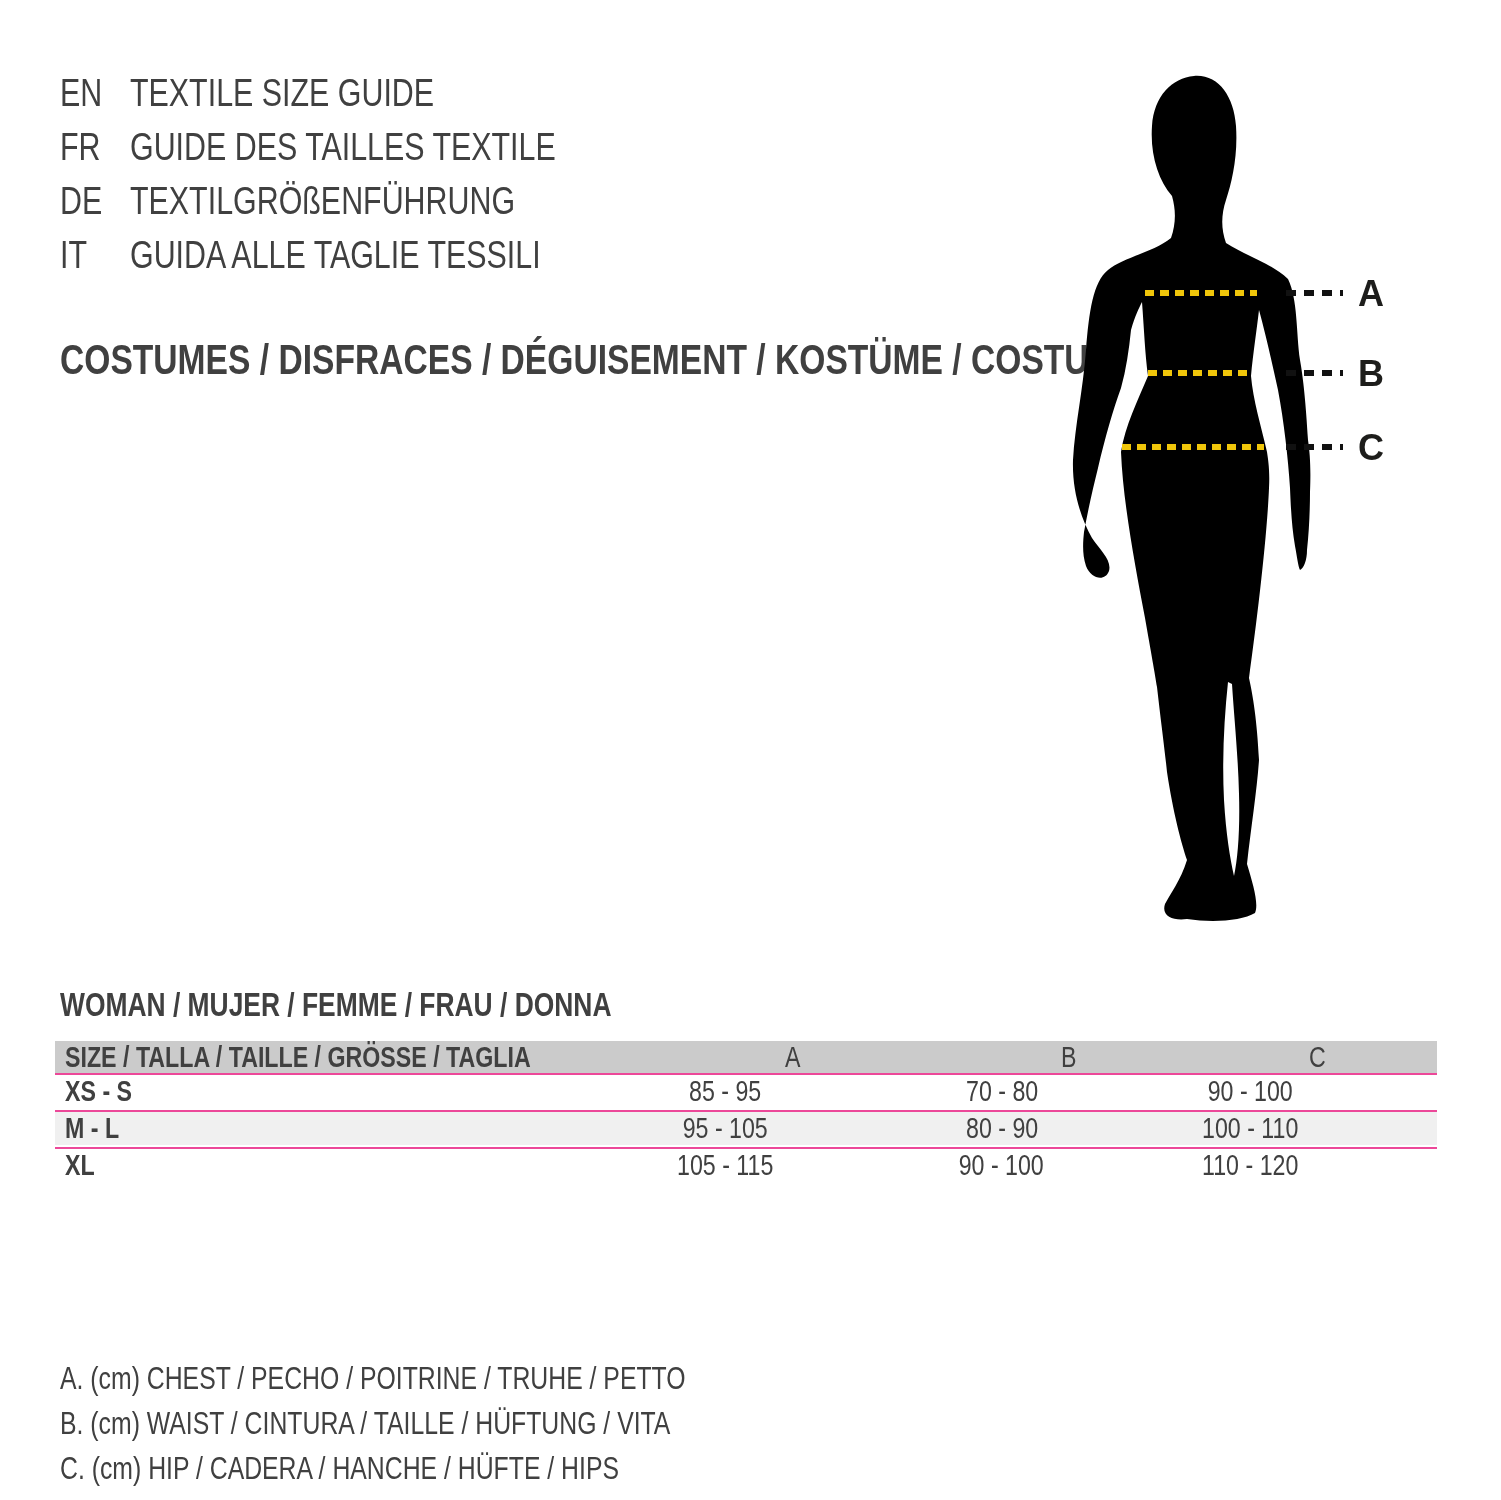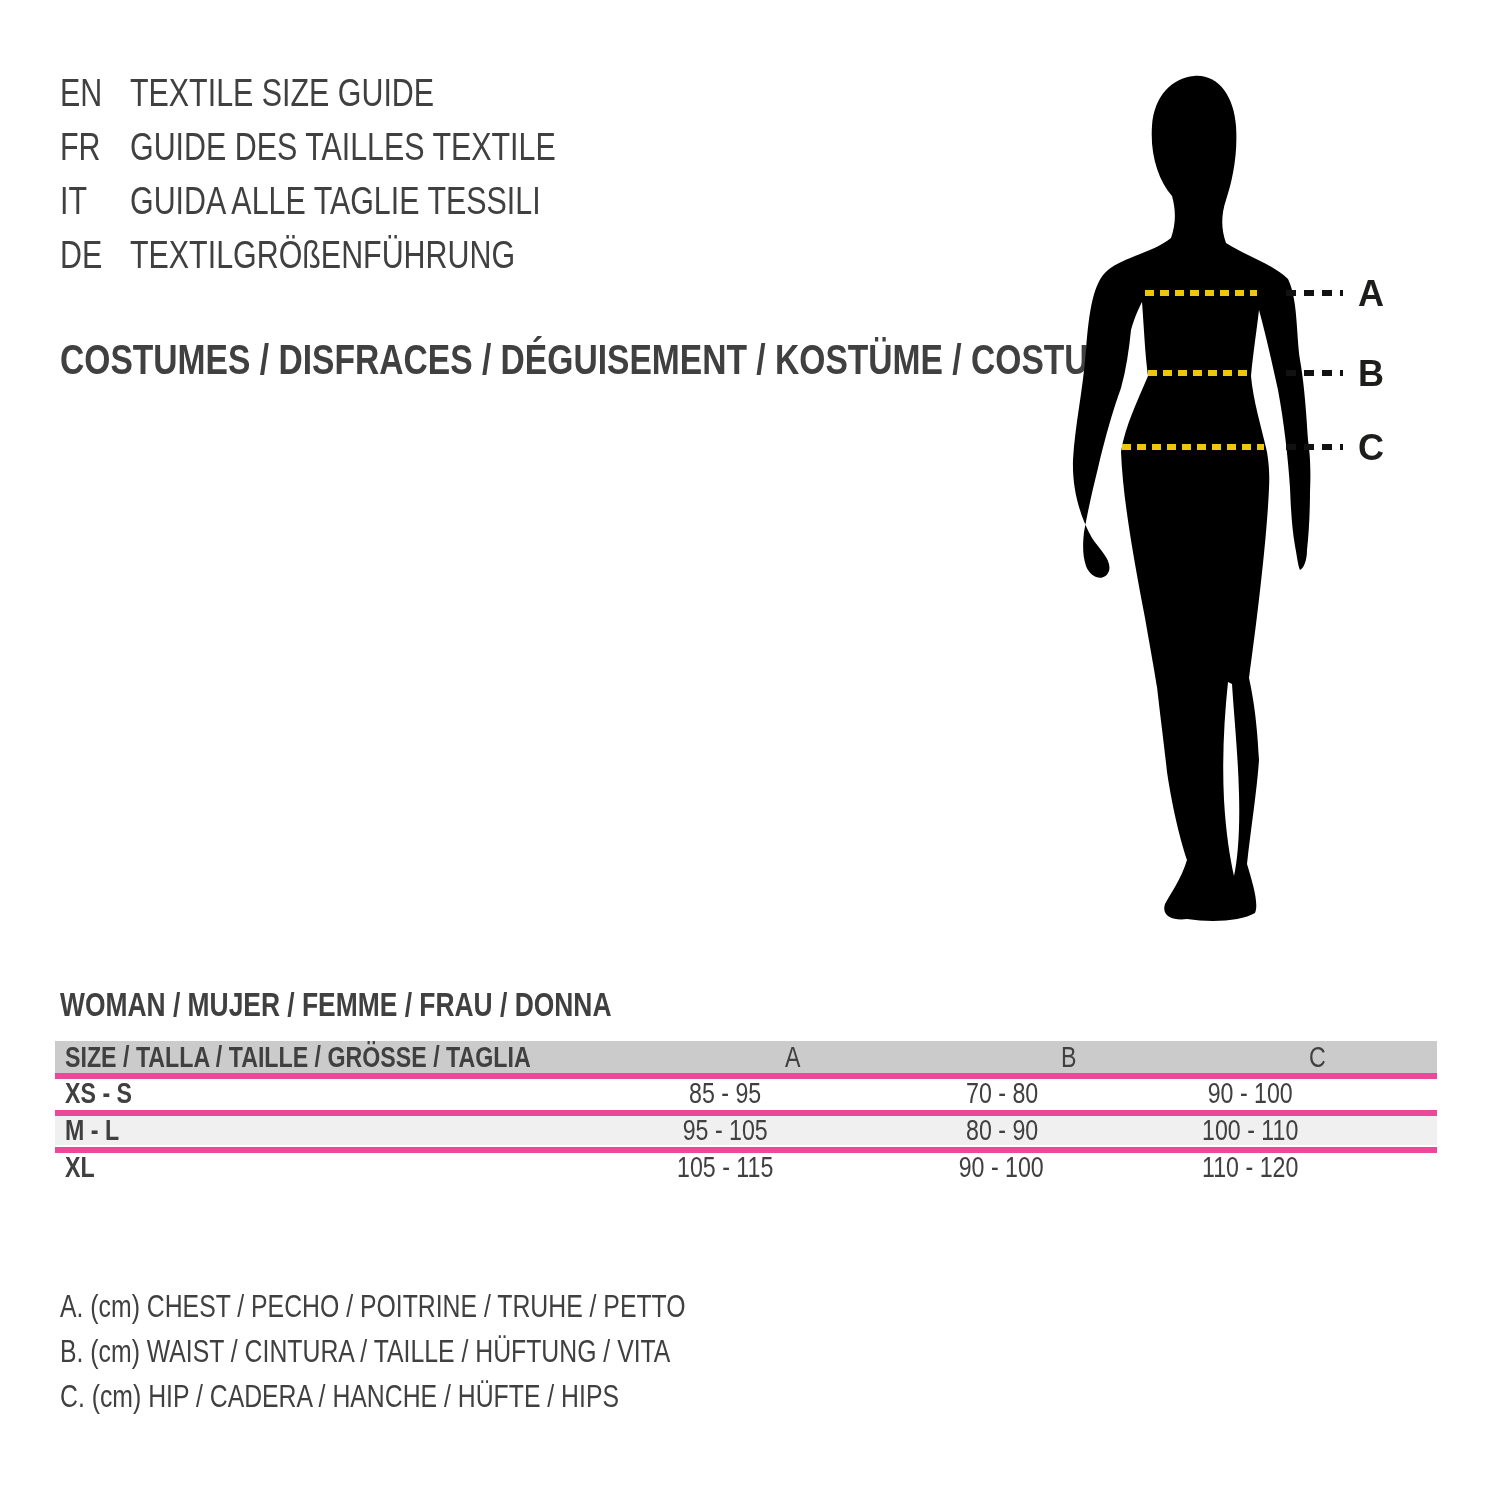--- a/index.html
+++ b/index.html
@@ -18,55 +18,55 @@
 
   .category-heading { position:absolute; left:60px; top:336px; font-size:42px; font-weight:bold; }
 
   .figure-wrap { position:absolute; left:1060px; top:60px; width:440px; height:870px; }
 
   .section-title { position:absolute; left:60px; top:986px; font-size:33px;font-weight:bold; }
 
   .size-table { position:absolute; left:55px; top:1041px; width:1382px; font-size:29px; }
   .t-row { display:flex; align-items:center; box-sizing:border-box; }
   .t-head { height:32px; background:#cbcbcb; }
-  .t-data { height:37px; border-top:6px solid #ec4899; border-bottom:2px solid #fff; }
+  .t-data { height:37px; border-top:2px solid #ec4899; border-bottom:2px solid #fff; }
   .t-data.stripe { background:#f0f0f0; }
   .t-data.plain  { background:#ffffff; }
   .c-size { flex:0 0 38%; padding-left:10px; box-sizing:border-box; text-align:left;font-weight:bold; }
   .c-a { flex:0 0 21%; text-align:center; }
   .c-b { flex:0 0 19%; text-align:center; }
   .c-c { flex:0 0 17%; text-align:center; }
   .c-sp { flex:0 0 5%; }
 
-  .legend { position:absolute; left:60px; top:1284px; }
+  .legend { position:absolute; left:60px; top:1356px; }
   .legend-row { height:45px; display:flex; align-items:center; font-size:31px; }
 
   svg text { font-family:"Liberation Sans","DejaVu Sans",sans-serif; }
 </style>
 </head>
 <body>
 
 <div class="canvas">
 
   <div class="lang-list">
     <div class="lang-row">
       <span class="lang-code"><span class="cx">EN</span></span>
       <span class="cx">TEXTILE SIZE GUIDE</span>
     </div>
     <div class="lang-row">
       <span class="lang-code"><span class="cx">FR</span></span>
       <span class="cx">GUIDE DES TAILLES TEXTILE</span>
     </div>
     <div class="lang-row">
+      <span class="lang-code"><span class="cx">DE</span></span>
+      <span class="cx">TEXTILGRÖßENFÜHRUNG</span>
+    </div>
+    <div class="lang-row">
       <span class="lang-code"><span class="cx">IT</span></span>
       <span class="cx">GUIDA ALLE TAGLIE TESSILI</span>
-    </div>
-    <div class="lang-row">
-      <span class="lang-code"><span class="cx">DE</span></span>
-      <span class="cx">TEXTILGRÖßENFÜHRUNG</span>
     </div>
   </div>
 
   <div class="category-heading">
     <span class="cx">COSTUMES / DISFRACES / DÉGUISEMENT / KOSTÜME / COSTUMI</span>
   </div>
 
   <div class="figure-wrap">
     <svg width="440" height="870" viewBox="0 0 440 870">
       <path fill="#000000" fill-rule="evenodd" d="

